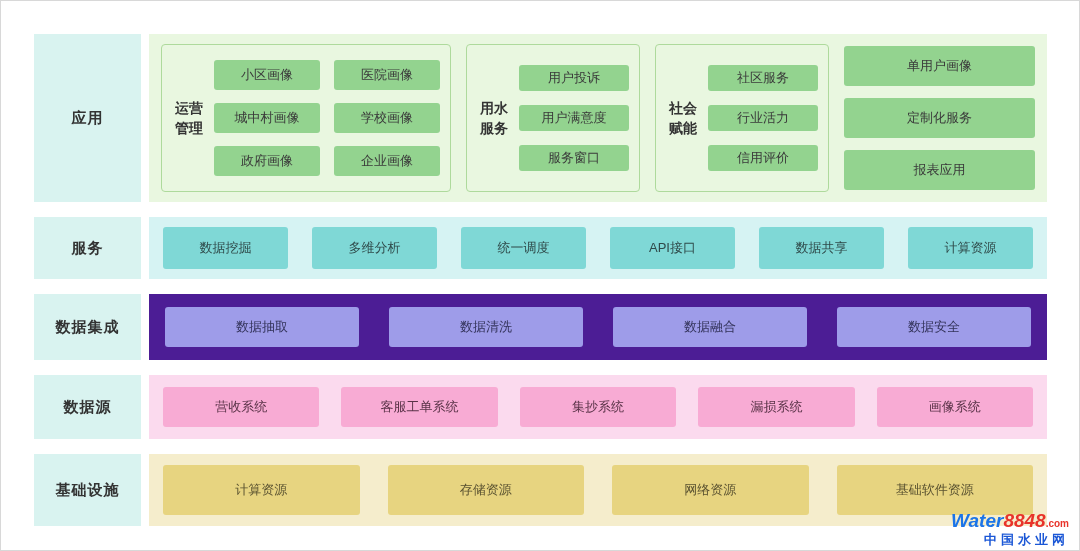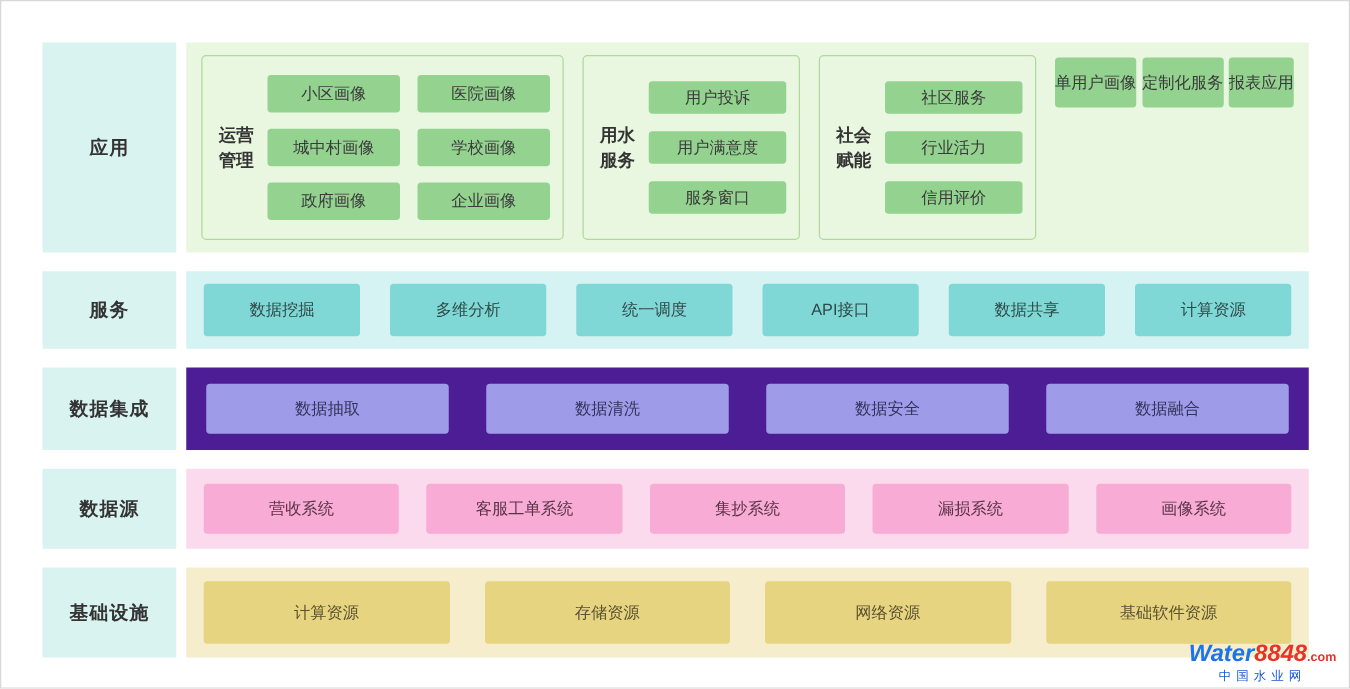--- a/index.html
+++ b/index.html
@@ -31,42 +31,42 @@
     width:34px;flex:0 0 34px;text-align:center;font-size:14px;font-weight:bold;
     color:#333;line-height:1.45;
   }
   .group-label span{display:block;}
   .group-ops{flex:0 0 290px;}
   .grid-2{flex:1;display:grid;grid-template-columns:1fr 1fr;gap:13px 14px;align-content:center;}
   .grid-2 .item{height:30px;background:#93d38f;}
   .group-col{flex:0 0 174px;}
   .col-3{flex:1;display:flex;flex-direction:column;gap:14px;justify-content:center;}
   .col-3 .item{height:26px;background:#93d38f;}
-  .standalone{flex:1;display:flex;flex-direction:row;justify-content:space-between;height:100%;box-sizing:border-box;padding:2px 0;}
+  .standalone{flex:1;display:flex;flex-direction:column;justify-content:space-between;height:100%;box-sizing:border-box;padding:2px 0;}
   .standalone .item{height:40px;background:#93d38f;}
   
   .row-service{height:62px;}
   .service-content{background:#d6f3f3;padding:10px 14px;gap:24px;}
   .service-content .item{flex:1;height:100%;background:#7fd8d6;color:#2f4a4a;}
   .row-integration{height:66px;}
   .integration-content{background:#4c1d95;padding:13px 16px;gap:30px;}
   .integration-content .item{flex:1;height:100%;background:#9e9ce9;color:#33335a;}
   .row-source{height:64px;}
   .source-content{background:#fbdaee;padding:12px 14px;gap:22px;}
   .source-content .item{flex:1;height:100%;background:#f8abd4;color:#5a3348;}
   .row-infra{height:72px;margin-bottom:0;}
   .infra-content{background:#f5edcc;padding:11px 14px;gap:28px;}
   .infra-content .item{flex:1;height:100%;background:#e7d480;color:#5a5230;}
   
   .logo{position:absolute;right:10px;bottom:3px;text-align:center;line-height:1.1;}
   .logo-line1{font-size:19px;font-weight:bold;font-style:italic;}
   .logo-brand{color:#1b74e8;}
   .logo-number{color:#e8332a;}
   .logo-domain{font-size:10px;color:#e8332a;font-style:normal;}
-  .logo-line2{font-size:10px;font-weight:normal;color:#1b57d6;letter-spacing:4px;margin-top:1px;}
+  .logo-line2{font-size:13px;font-weight:bold;color:#1b57d6;letter-spacing:4px;margin-top:1px;text-align:right;}
 </style>
 </head>
 <body>
 
 <div class="canvas">
   <div class="diagram">
 
     <div class="row row-app">
       <div class="layer-label">应用</div>
       <div class="layer-content app-content">
@@ -129,22 +129,22 @@
         <div class="item">数据共享</div>
         <div class="item">计算资源</div>
       </div>
     </div>
 
     <div class="row row-integration">
       <div class="layer-label">数据集成</div>
       <div class="layer-content integration-content">
         <div class="item">数据抽取</div>
         <div class="item">数据清洗</div>
+        <div class="item">数据融合</div>
         <div class="item">数据安全</div>
-        <div class="item">数据融合</div>
       </div>
     </div>
 
     <div class="row row-source">
       <div class="layer-label">数据源</div>
       <div class="layer-content source-content">
         <div class="item">营收系统</div>
         <div class="item">客服工单系统</div>
         <div class="item">集抄系统</div>
         <div class="item">漏损系统</div>

